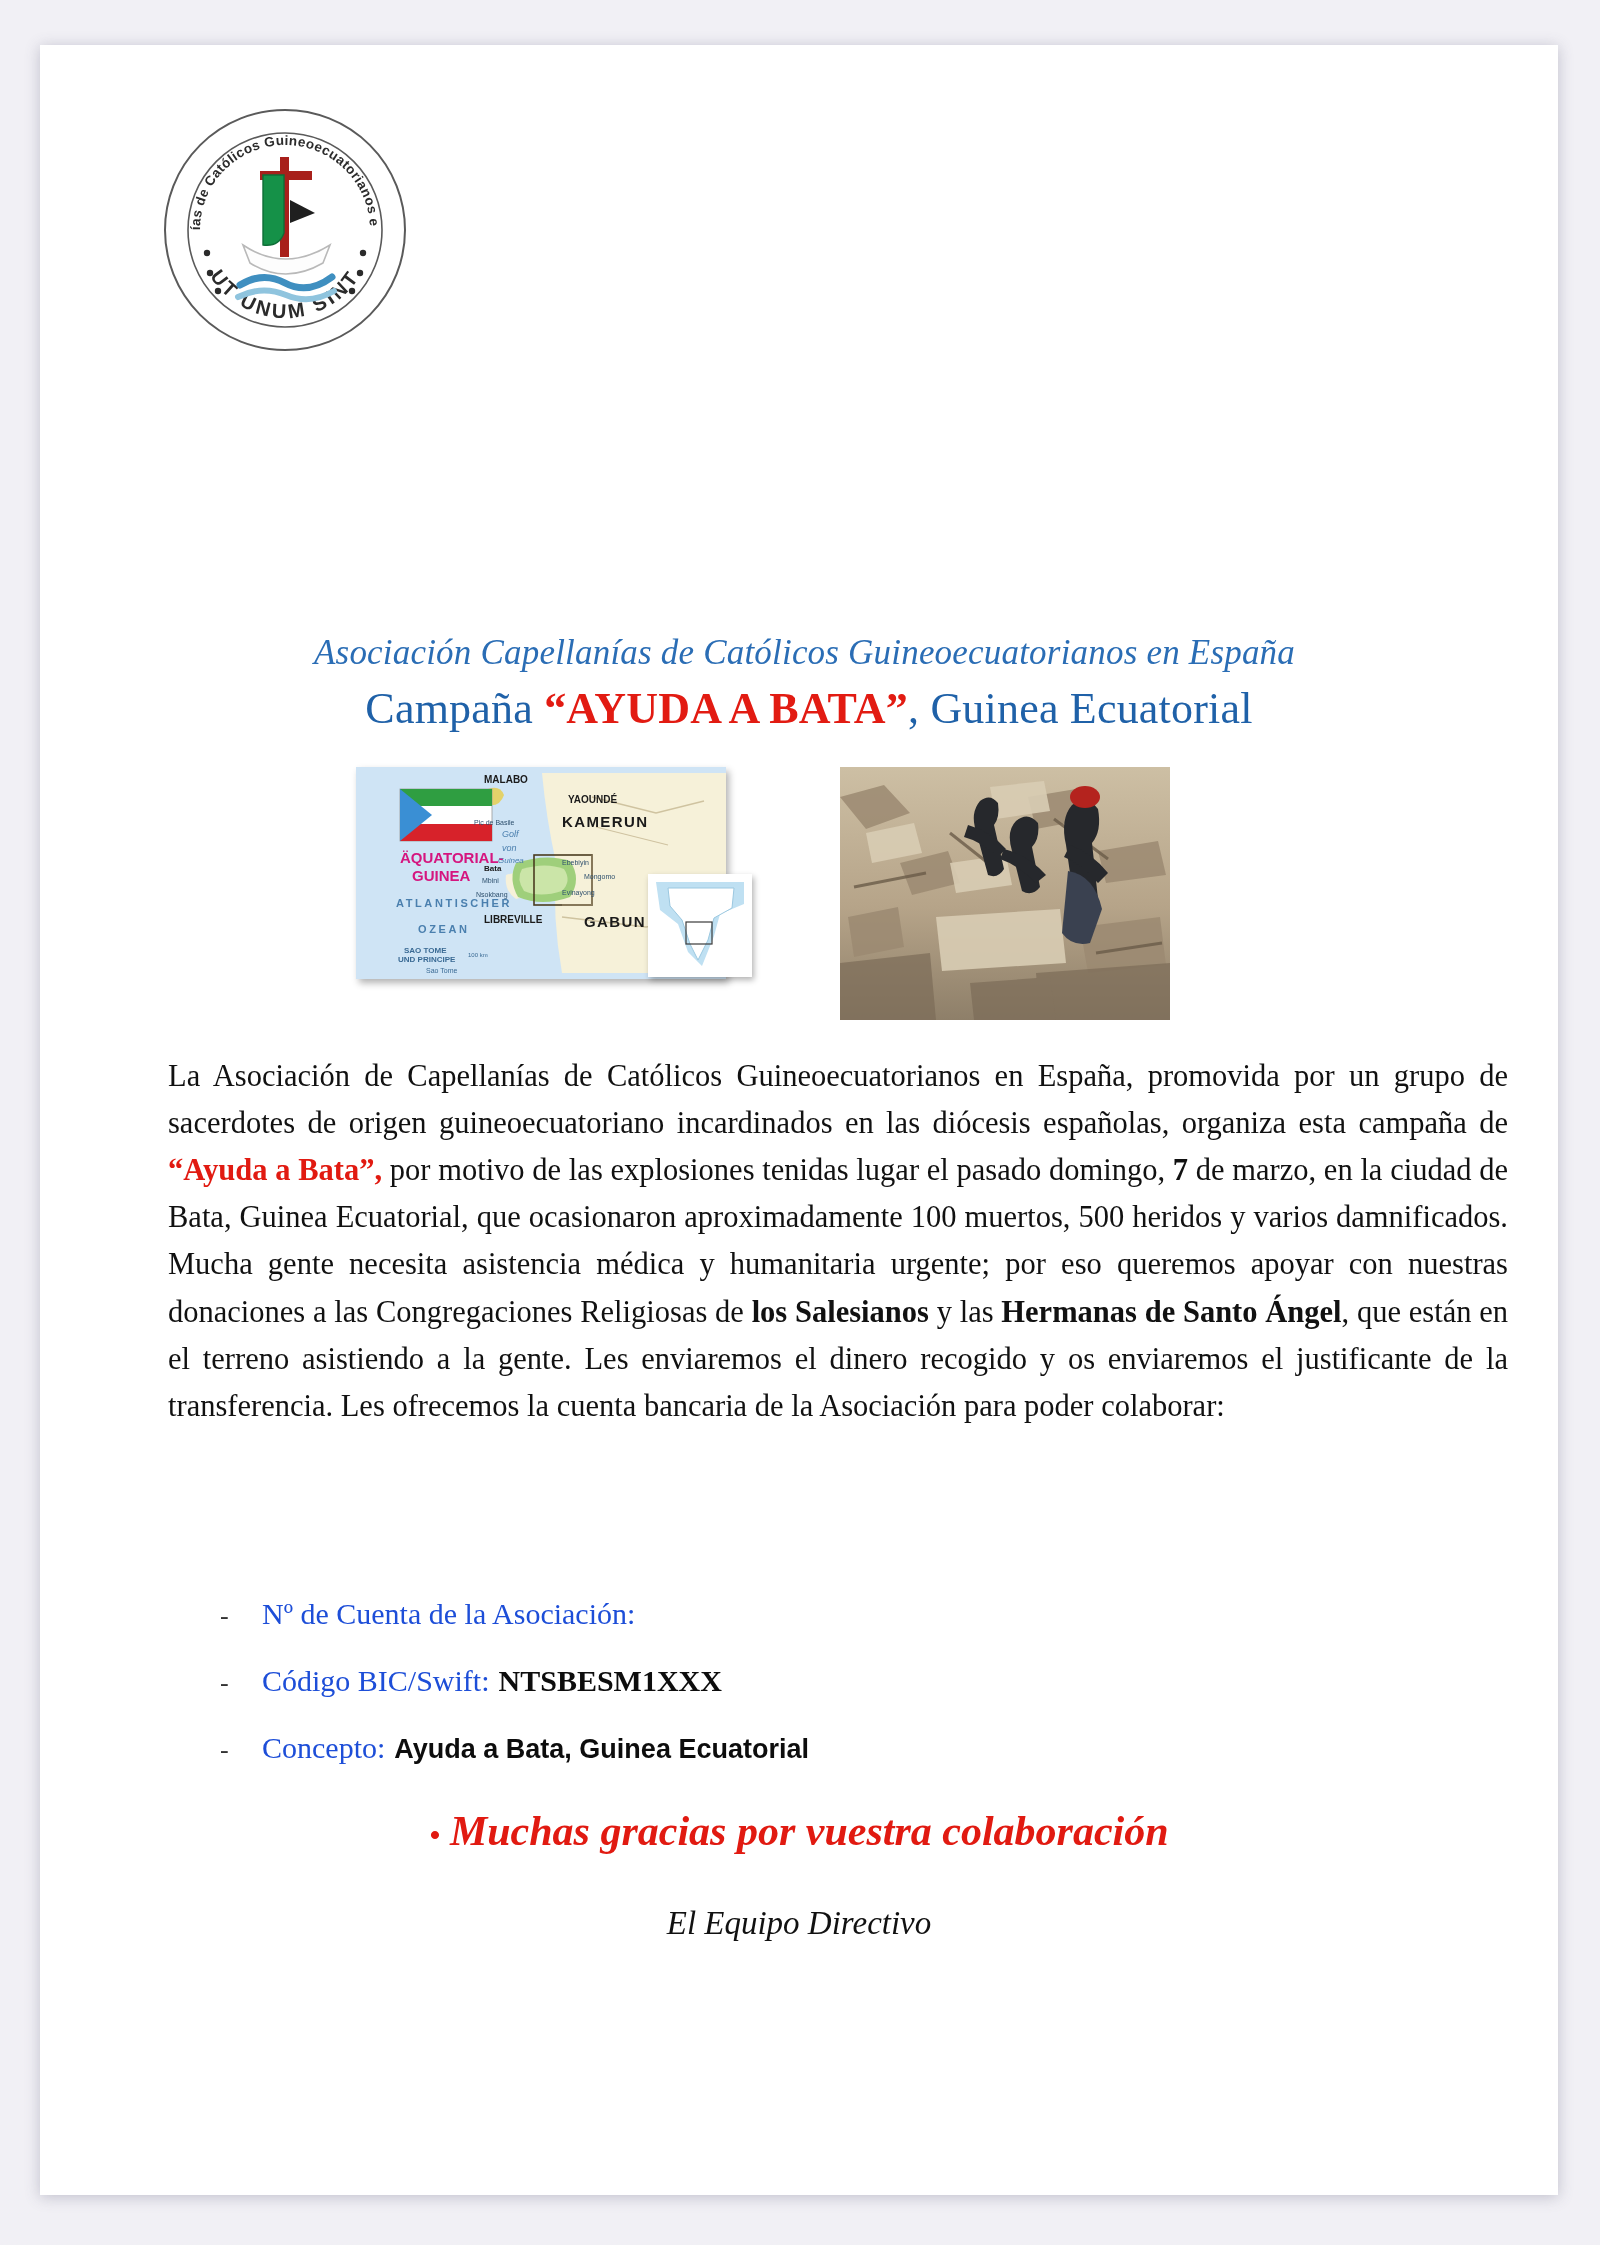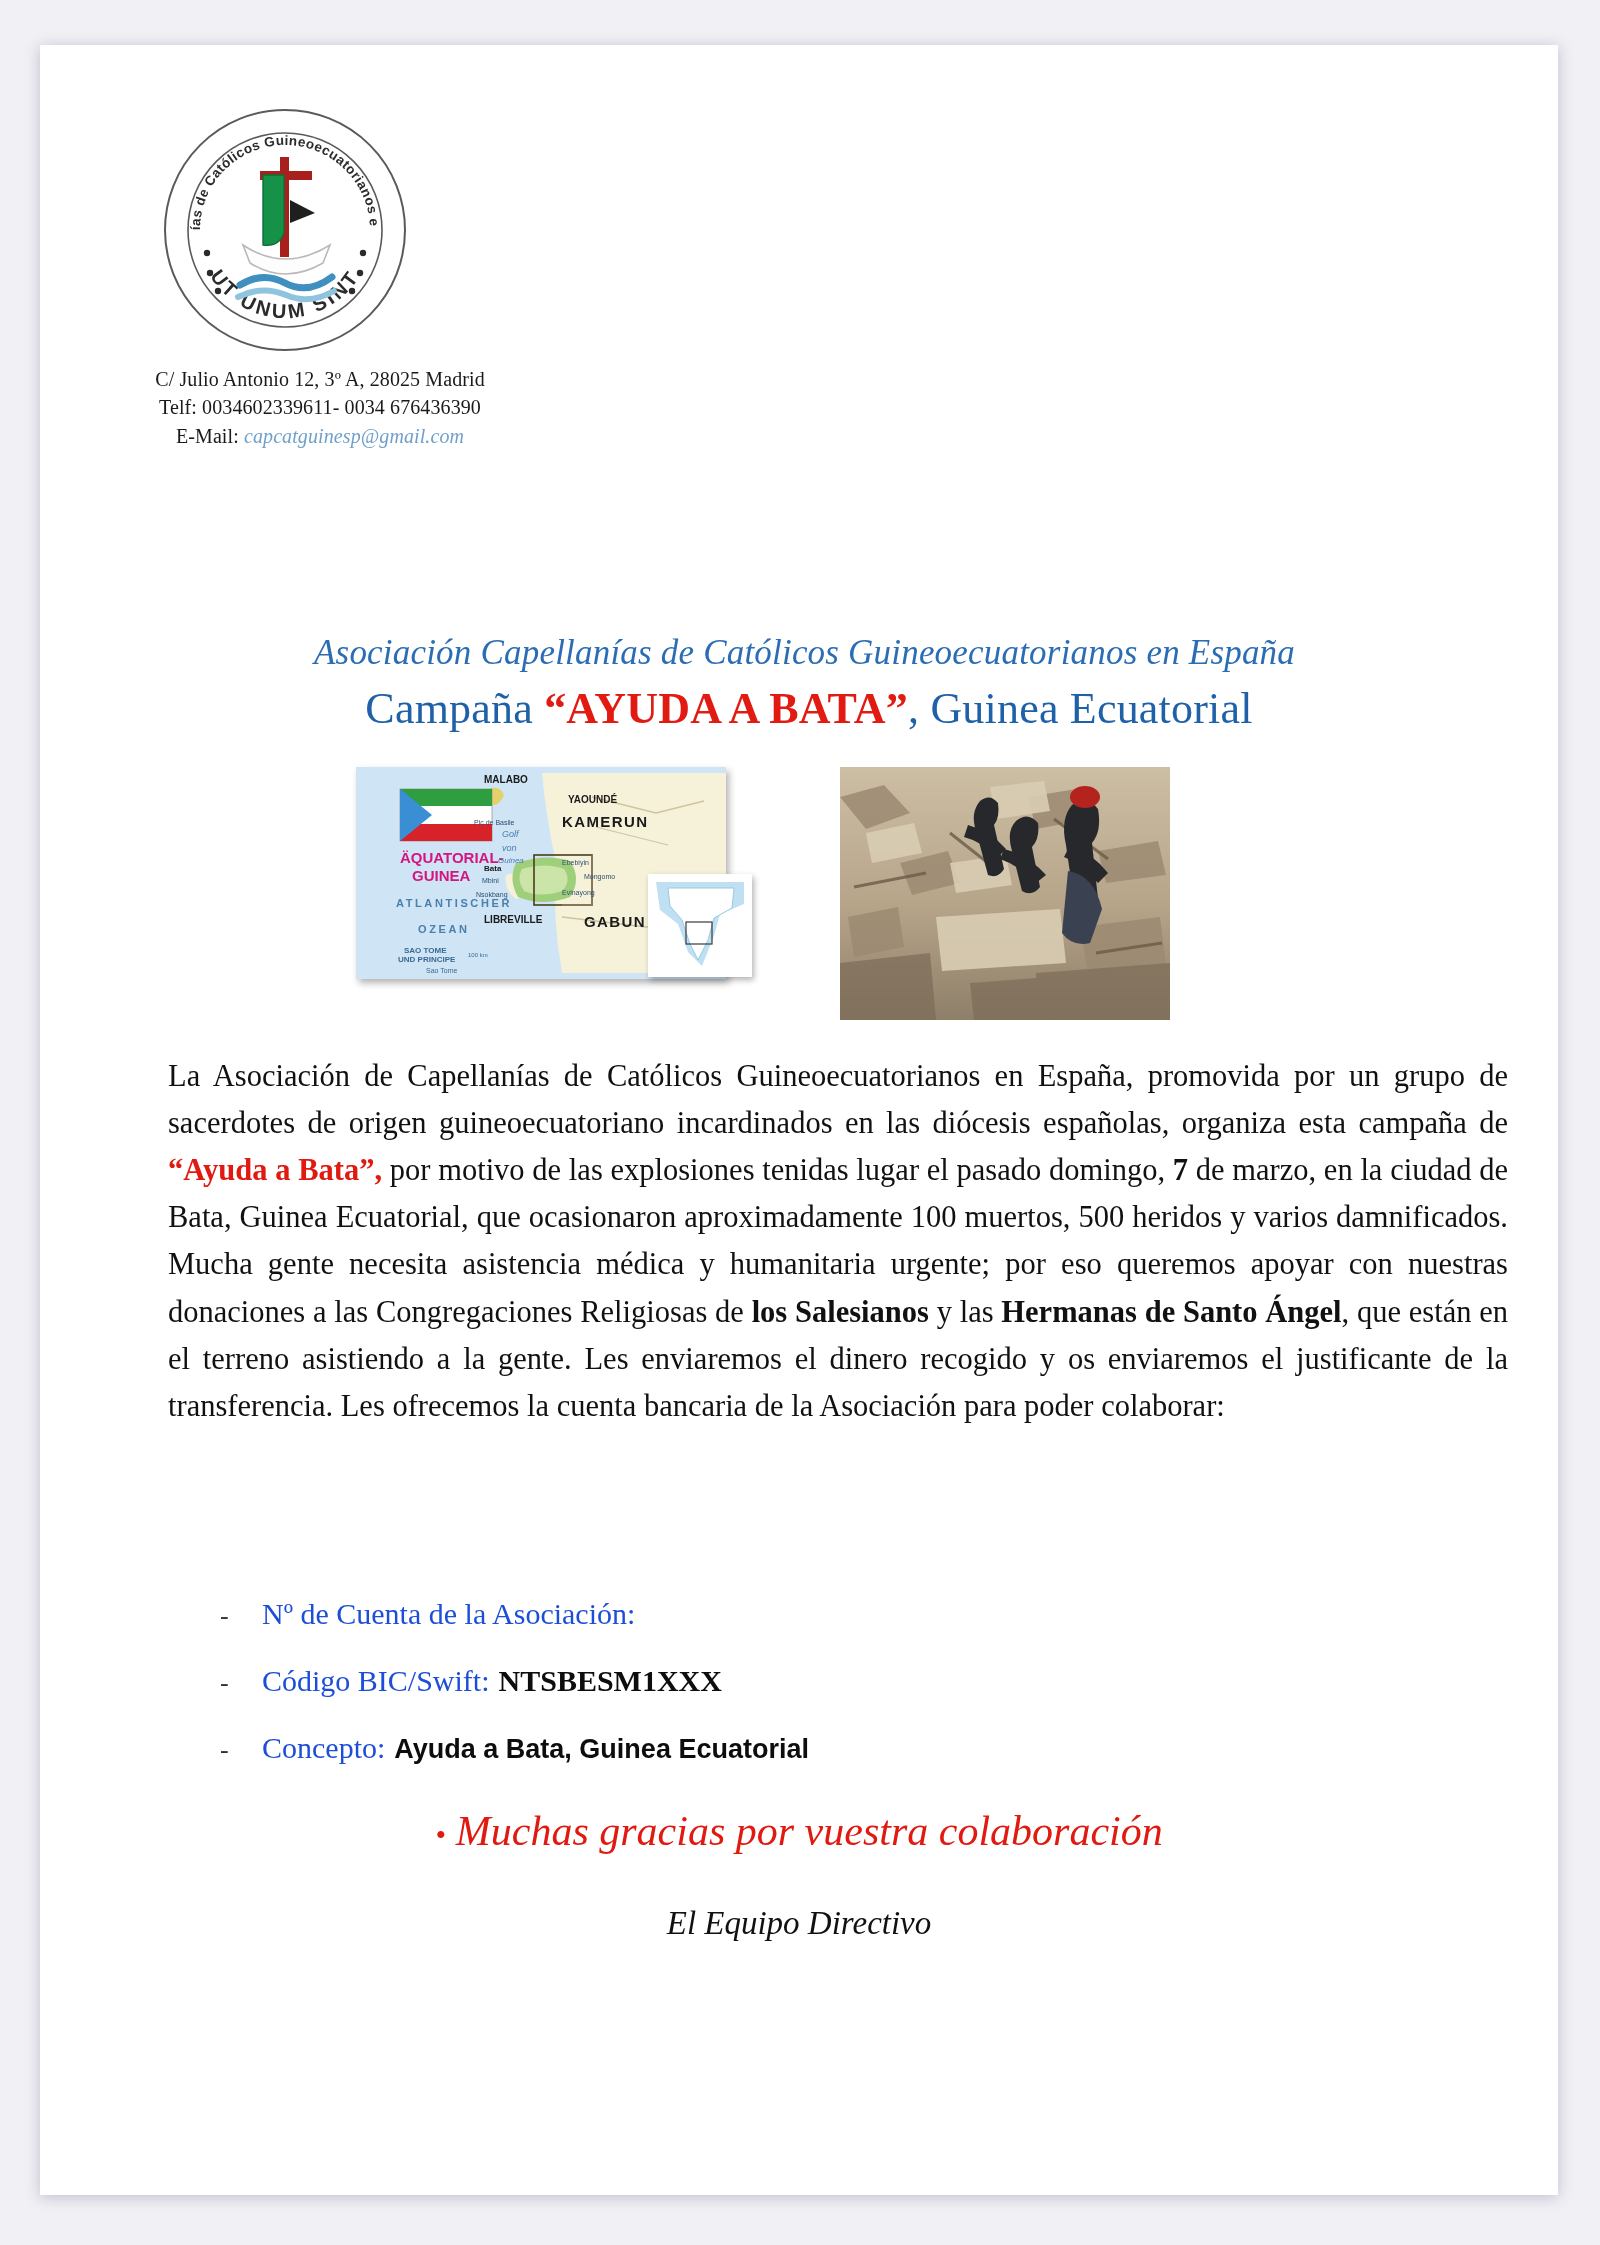--- a/index.html
+++ b/index.html
@@ -157,21 +157,21 @@
   .bank-value .plain { font-weight: normal; }
 
   
   .thanks {
     position: absolute;
     left: 0; right: 0;
     top: 1762px;
     text-align: center;
     color: #e11a11;
     font-size: 42px;
-    font-weight: normal;
+    font-weight: bold;
     font-style: italic;
   }
   .thanks .bullet-dot {
     font-size: 30px;
     vertical-align: middle;
     margin-right: 10px;
   }
   .signature {
     position: absolute;
     left: 0; right: 0;
@@ -214,28 +214,20 @@
         <path d="M 103 70 L 103 140 Q 119 142 124 128 L 124 70 Z" fill="#159148" stroke="#0e6e37" stroke-width="1.4"></path>
         <path d="M 130 95 L 155 108 L 130 118 Z" fill="#1f1f1f"></path>
 
         <path d="M 83 140 Q 125 168 170 140 L 163 158 Q 125 180 90 158 Z" fill="#fdfdfd" stroke="#b9b9b9" stroke-width="1.6"></path>
 
         <path d="M 80 180 Q 103 166 125 178 Q 148 190 172 172" fill="none" stroke="#3f8fc0" stroke-width="7" stroke-linecap="round"></path>
         <path d="M 78 192 Q 102 180 126 190 Q 150 200 174 186" fill="none" stroke="#8fc4de" stroke-width="6" stroke-linecap="round"></path>
       </svg>
     </div>
 
-    <div class="contact">
-      <div>C/ Julio Antonio 12, 3º A, 28025 Madrid</div>
-      <div>Telf: 0034602339611- 0034  676436390</div>
-      <div>
-        <span>E-Mail:</span>
-        <span class="email-addr">capcatguinesp@gmail.com</span>
-      </div>
-    </div>
   </div>
 
   <div class="title-assoc">Asociación Capellanías de Católicos Guineoecuatorianos en España</div>
 
   <div class="title-campaign">
     <span>Campaña </span><span class="red-bold">“AYUDA A BATA”</span><span>, Guinea Ecuatorial</span>
   </div>
 
   <div class="media-row">
 

